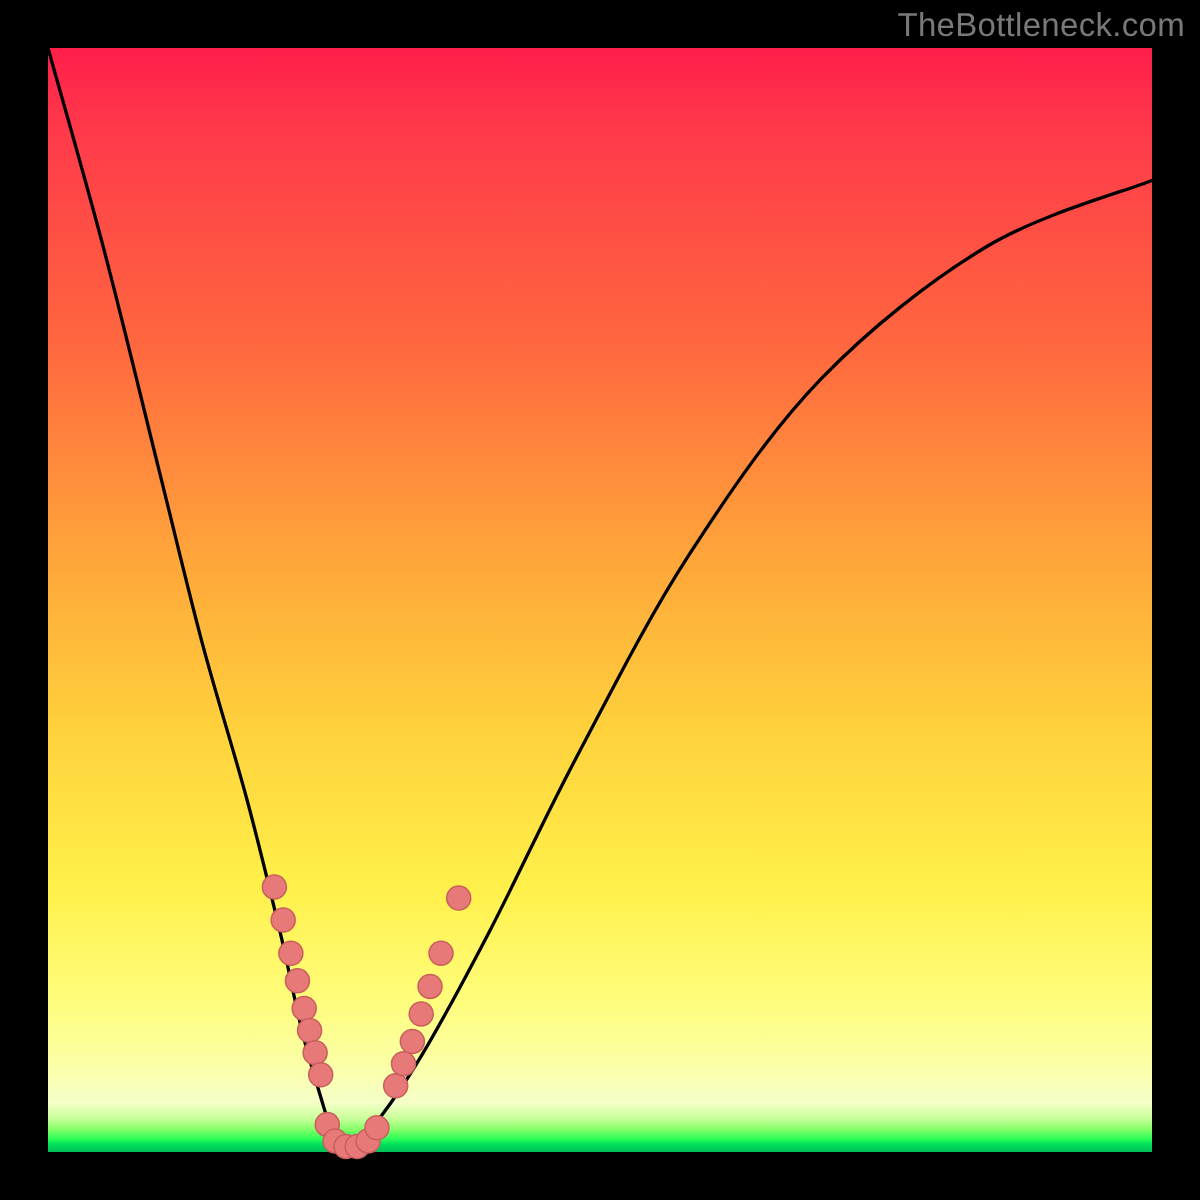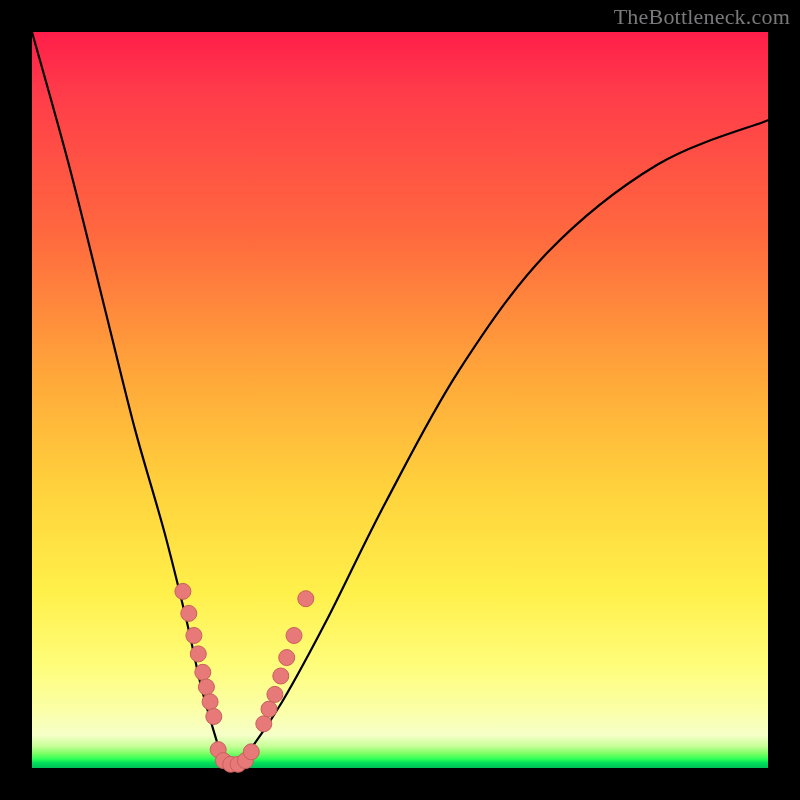--- a/index.html
+++ b/index.html
@@ -46,21 +46,20 @@
   }
   .watermark {
     position: absolute;
     top: 4px;
     right: 10px;
     color: #79797b;
     font-size: 22px;
     letter-spacing: 0.2px;
     font-weight: 400;
     user-select: none;
-    font-family: Liberation Serif, serif;
   }
   svg.curve {
     position: absolute;
     left: 0;
     top: 0;
     width: 736px;
     height: 736px;
     overflow: visible;
   }
   .curve path {

